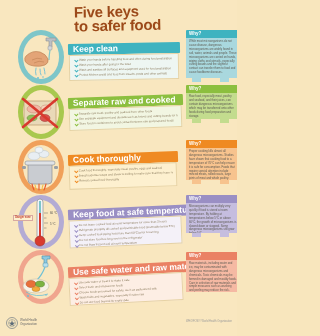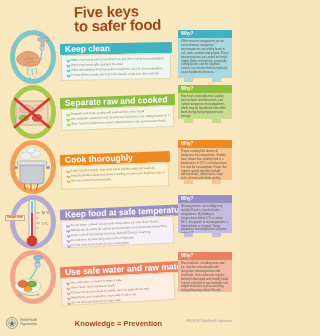--- a/index.html
+++ b/index.html
@@ -25,21 +25,21 @@
   .oval{position:absolute;left:6px;top:2px;width:46px;height:54px;border-radius:50%;}
   .oval.teal{background:#7ec6c9;}
   .oval.green{background:#a8c84e;}
   .oval.orange{background:#f0a05a;}
   .oval.purple{background:#b3abd4;}
   .oval.salmon{background:#f0a58e;}
   .oval-in{position:absolute;left:11px;top:7px;width:36px;height:44px;border-radius:50%;background:#f9e7bf;}
   .art{position:absolute;left:0;top:0;width:56px;height:58px;}
 
   
-  .row{position:absolute;left:0;width:237px;height:55px;}
+  .row{position:absolute;left:8px;width:237px;height:55px;}
 
   
   .bar{
     position:absolute;height:11px;border-radius:1px;
     color:#ffffff;font-weight:bold;font-size:8.5px;line-height:11px;
     padding-left:5px;box-sizing:border-box;white-space:nowrap;
     overflow:hidden;
   }
   .bar.teal{background:#3fb3c0;}
   .bar.green{background:#8cbf3f;}
@@ -312,17 +312,16 @@
     <svg class="who-logo" viewBox="0 0 24 24">
       <circle cx="12" cy="12" r="11" fill="none" stroke="#5a6a78" stroke-width="1.2"></circle>
       <circle cx="12" cy="12" r="7" fill="none" stroke="#5a6a78" stroke-width="0.7"></circle>
       <path d="M12 5 v14 M5 12 h14" stroke="#5a6a78" stroke-width="0.6"></path>
       <path d="M12 7 l1.6 4.4 H18 l-3.5 2.6 1.3 4.3 L12 15.6 l-3.8 2.7 1.3 -4.3 L6 11.4 h4.4z" fill="#5a6a78"></path>
     </svg>
     <div class="who-text">
       <div>World Health</div>
       <div>Organization</div>
     </div>
-    <div class="footer-slogan">Knowledge = Prevention</div>
     <div class="footer-right">WHO/FOS/© World Health Organization</div>
   </div>
 
 </div>
 
 </body></html>

